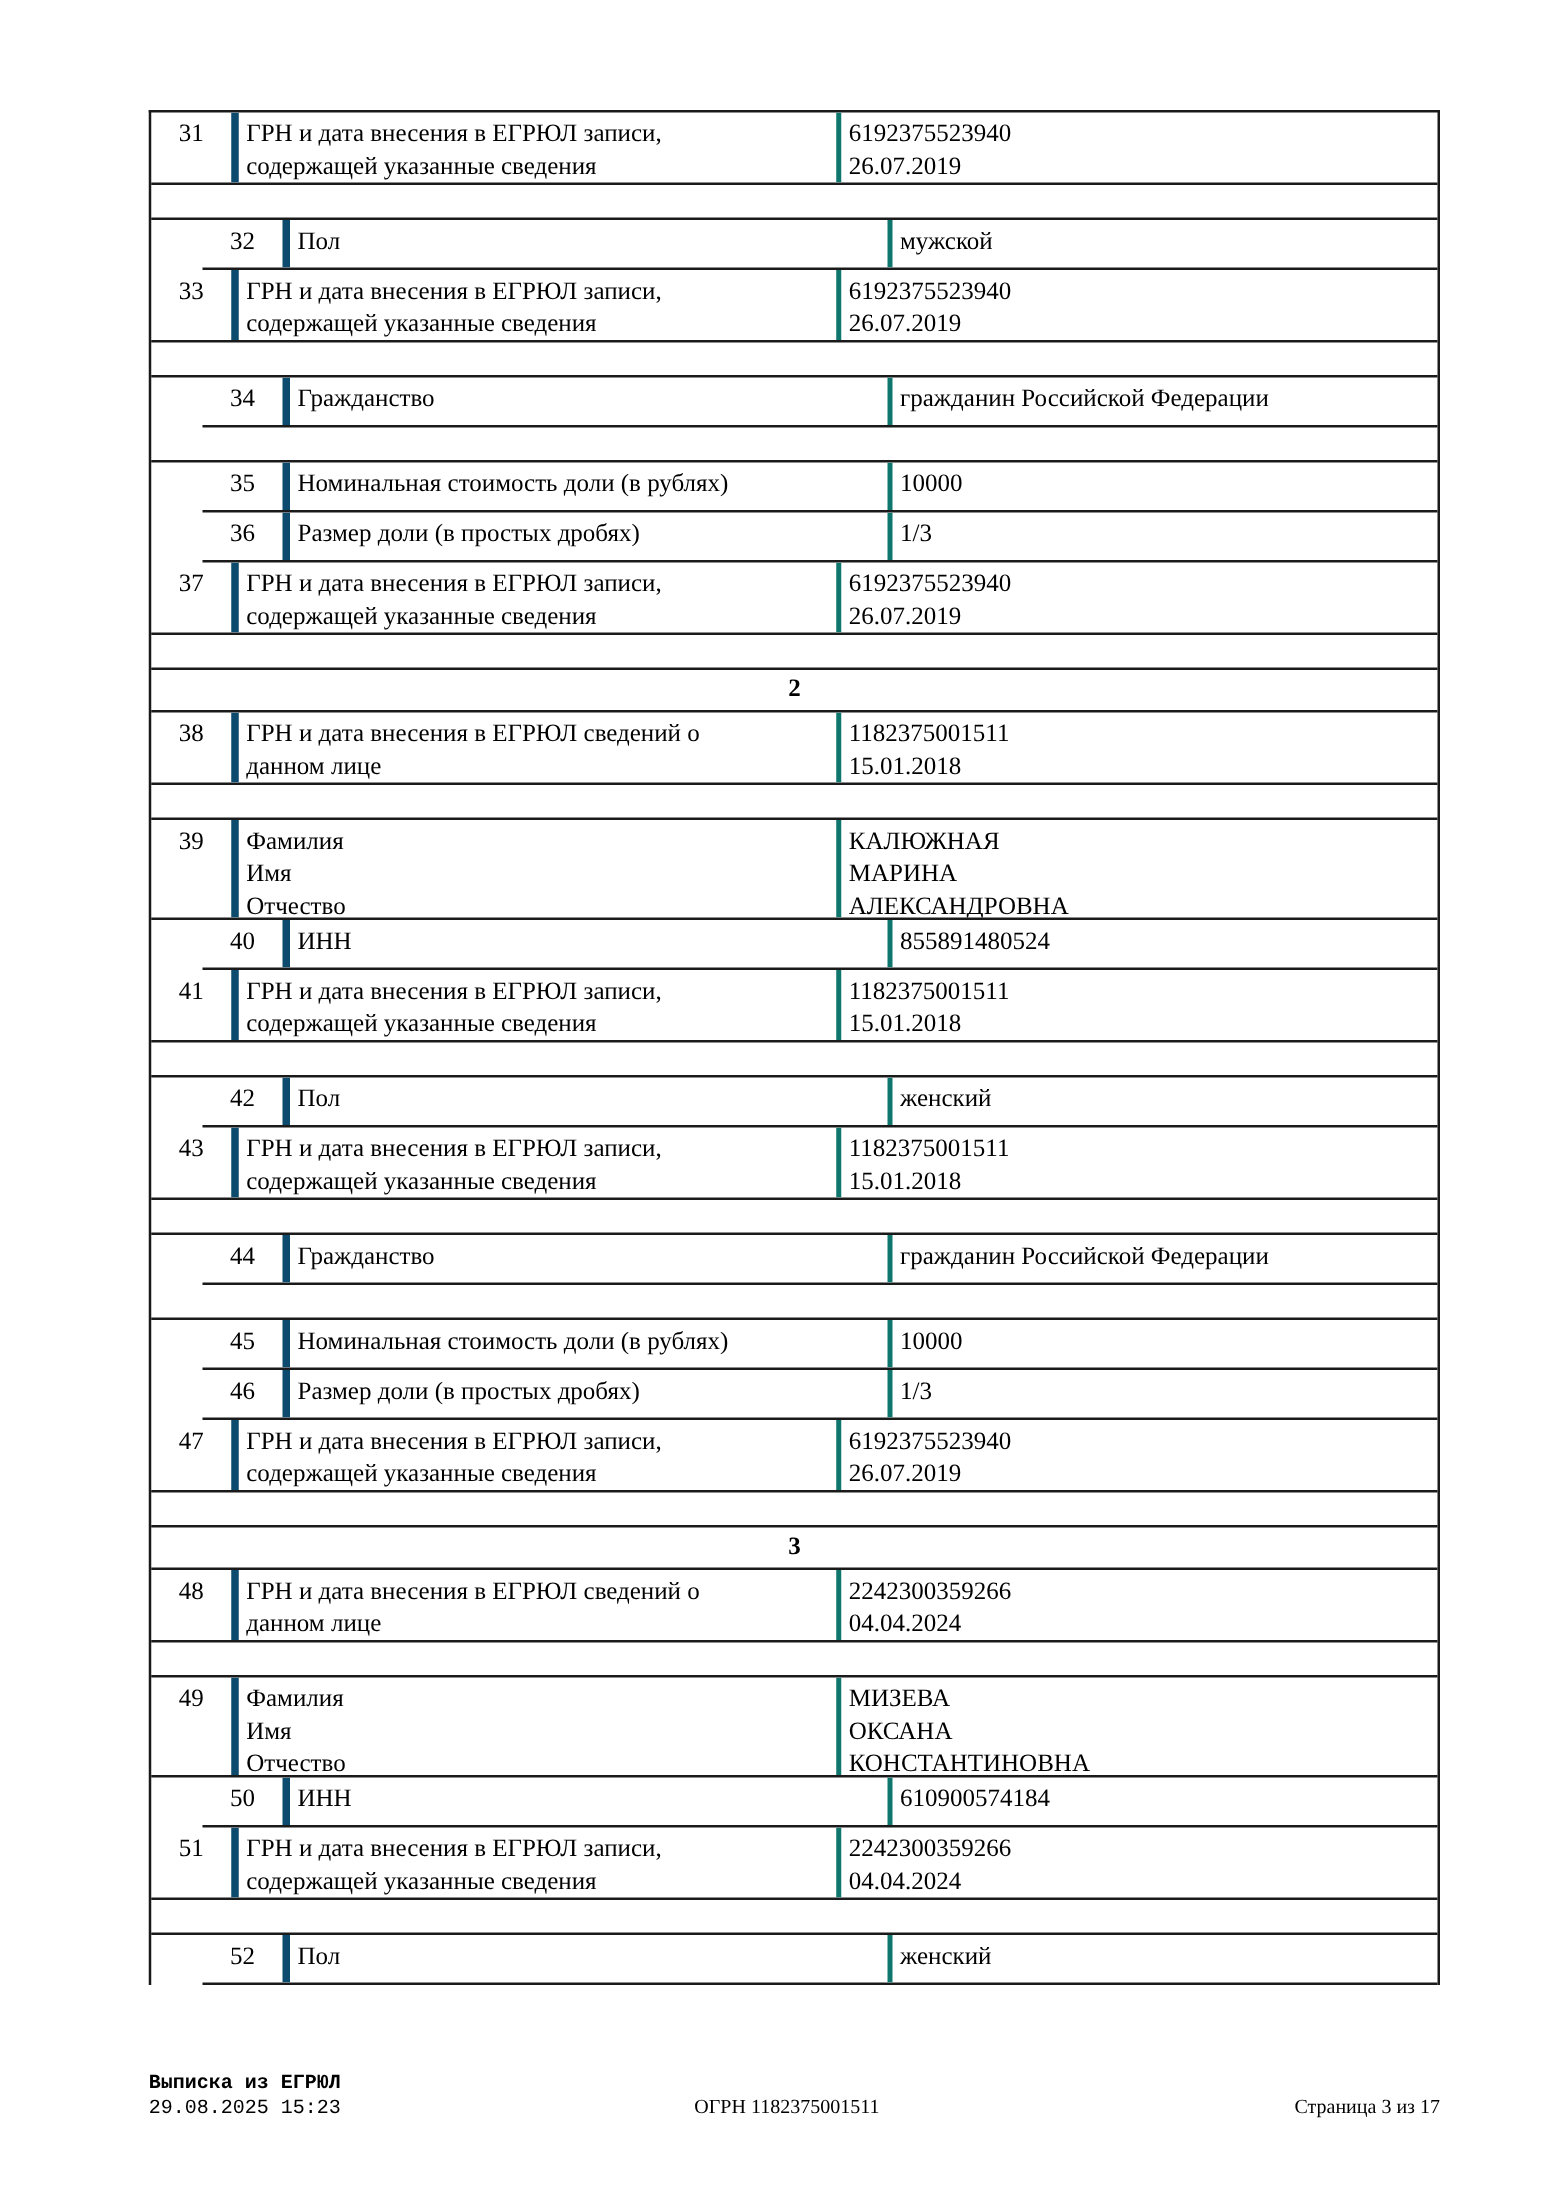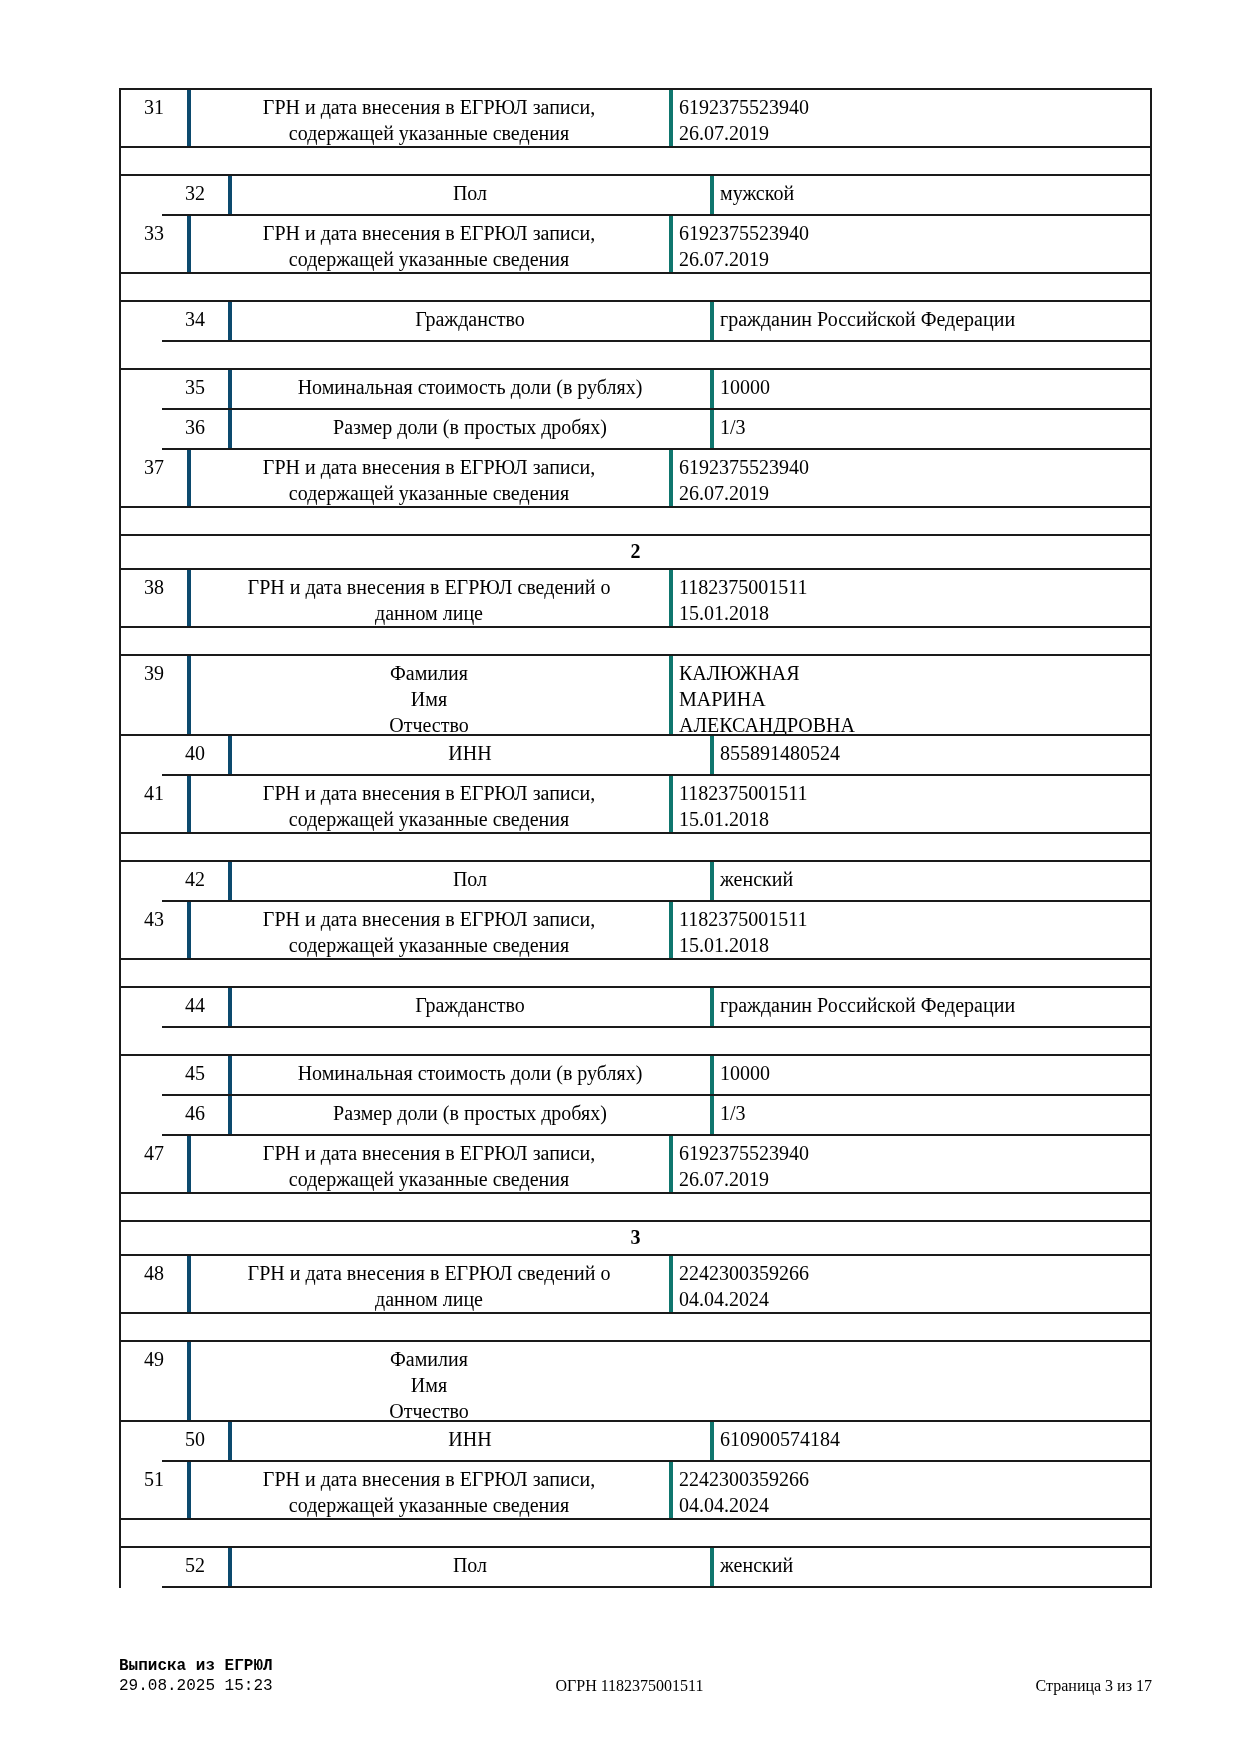--- a/index.html
+++ b/index.html
@@ -35,31 +35,30 @@
   .row.section{
     height:34px;
     font-weight:bold;
     justify-content:center;
     align-items:flex-start;
     line-height:30px;
   }
   .cell-num{
     width:70px;
     box-sizing:border-box;
-    border-right:4px solid #0c4a6e;
+    border-right:6px solid #0c4a6e;
     text-align:center;
     padding-top:4px;
     flex:0 0 auto;
   }
   .cell-label{
     width:478px;
     box-sizing:border-box;
     padding:4px 8px 0 6px;
     flex:0 0 auto;
-    text-align:center;
   }
   .cell-value{
     flex:1 1 auto;
     box-sizing:border-box;
     border-left:4px solid #0f766e;
     padding:4px 8px 0 6px;
   }
   .doc-footer{
     position:absolute;
     left:119px;top:1654px;
@@ -271,20 +270,25 @@
           <div>04.04.2024</div>
         </div>
       </div>
       <div class="row spacer"></div>
       <div class="row data h3">
         <div class="cell-num">49</div>
         <div class="cell-label">
           <div>Фамилия</div>
           <div>Имя</div>
           <div>Отчество</div>
+        </div>
+        <div class="cell-value">
+          <div>МИЗЕВА</div>
+          <div>ОКСАНА</div>
+          <div>КОНСТАНТИНОВНА</div>
         </div>
       </div>
       <div class="row data h1">
         <div class="cell-num">50</div>
         <div class="cell-label">
           <div>ИНН</div>
         </div>
         <div class="cell-value">
           <div>610900574184</div>
         </div>

